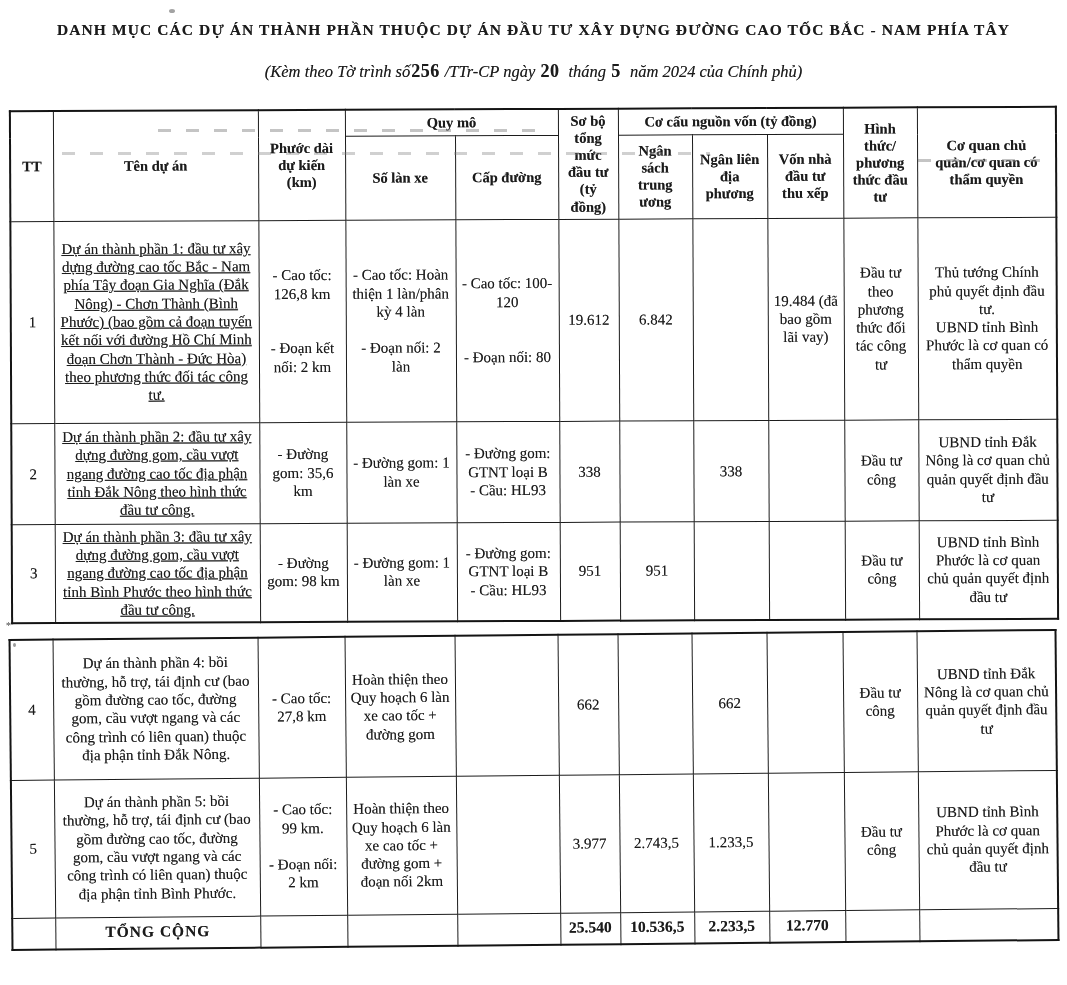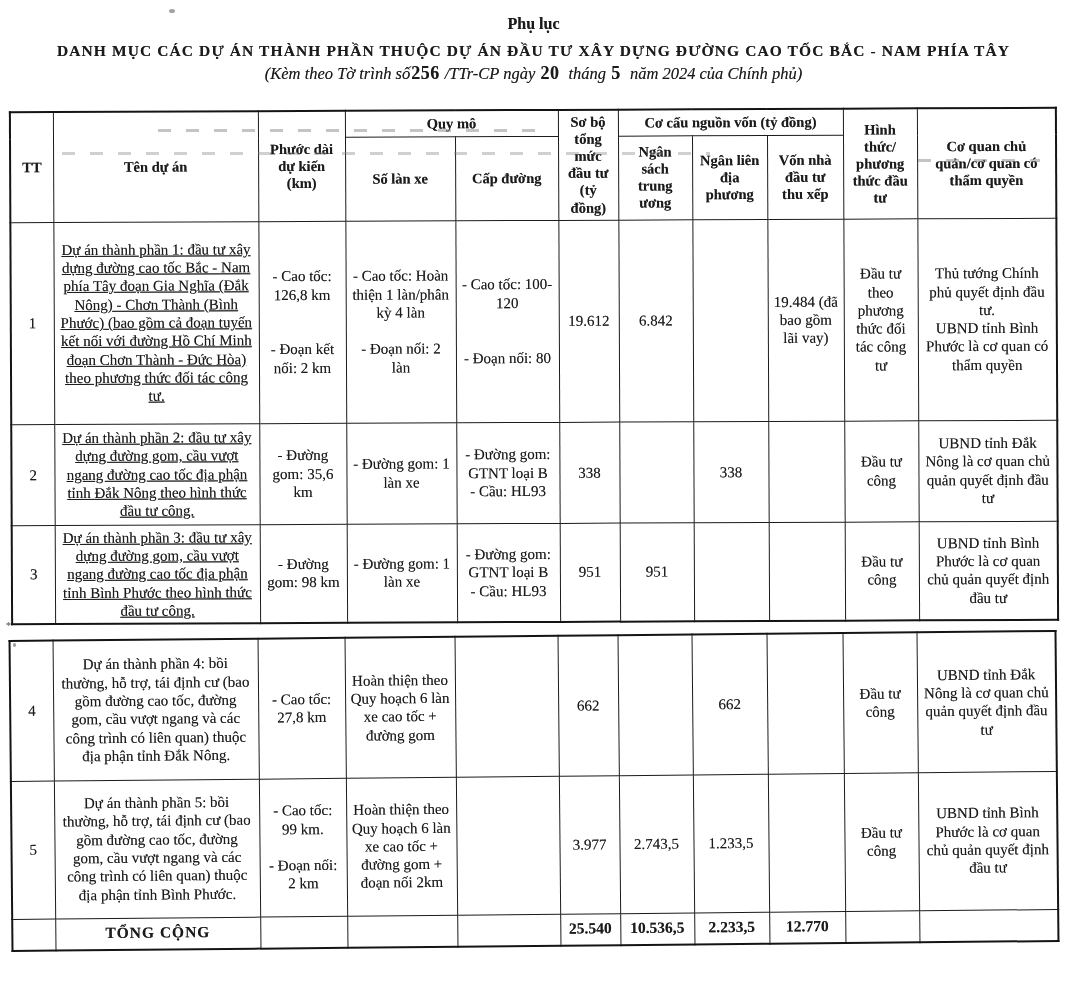--- a/index.html
+++ b/index.html
@@ -10,21 +10,21 @@
     overflow:hidden;
     font-family:"Liberation Serif","DejaVu Serif",serif;
     color:#1b1b1b;
     text-shadow:0 0 .4px rgba(20,20,20,.55);
   }
   
   .doc-header{padding-top:14px;text-align:center;line-height:1.3;}
   .appendix{font-weight:bold;font-size:16px;}
   .title1{font-weight:bold;font-size:15.5px;letter-spacing:1.1px;margin-top:6px;white-space:nowrap;}
   .title2{font-weight:bold;font-size:16.5px;letter-spacing:1px;margin-top:3px;}
-  .subtitle{font-style:italic;font-size:16.5px;margin-top:1px;}
+  .subtitle{font-style:italic;font-size:16.5px;margin-top:20px;}
   .subtitle span+span{margin-left:5px;}
   .subtitle .hw{font-style:normal;font-weight:600;font-size:18px;letter-spacing:.5px;margin-left:1px;}
   
   table.seg{
     border-collapse:collapse;
     table-layout:fixed;
     margin-left:10px;
     background:#fff;
   }
   .segA{width:1046px;margin-top:24px;transform:rotate(-0.25deg);}
@@ -57,21 +57,20 @@
   .dot1{top:9px;left:169px;width:6px;height:4px;background:#8b8b8b;border-radius:50%;opacity:.8;}
   .mark1{top:620px;left:6px;font-size:10px;color:#777;}
   .dot2{top:643px;left:13px;width:3px;height:4px;background:#9a9a9a;border-radius:50%;}
 </style>
 </head>
 <body>
 
 <div class="page">
 
   <div class="doc-header">
-    <div class="appendix">Phụ lục</div>
     <div class="title1">DANH MỤC CÁC DỰ ÁN THÀNH PHẦN THUỘC DỰ ÁN ĐẦU TƯ XÂY DỰNG ĐƯỜNG CAO TỐC BẮC - NAM PHÍA TÂY</div>
     <div class="subtitle">
       <span>(Kèm theo Tờ trình số</span><span class="hw">256</span><span>/TTr-CP ngày</span>
       <span class="hw">20</span>
       <span>tháng</span>
       <span class="hw">5</span>
       <span>năm 2024 của Chính phủ)</span>
     </div>
   </div>
 

